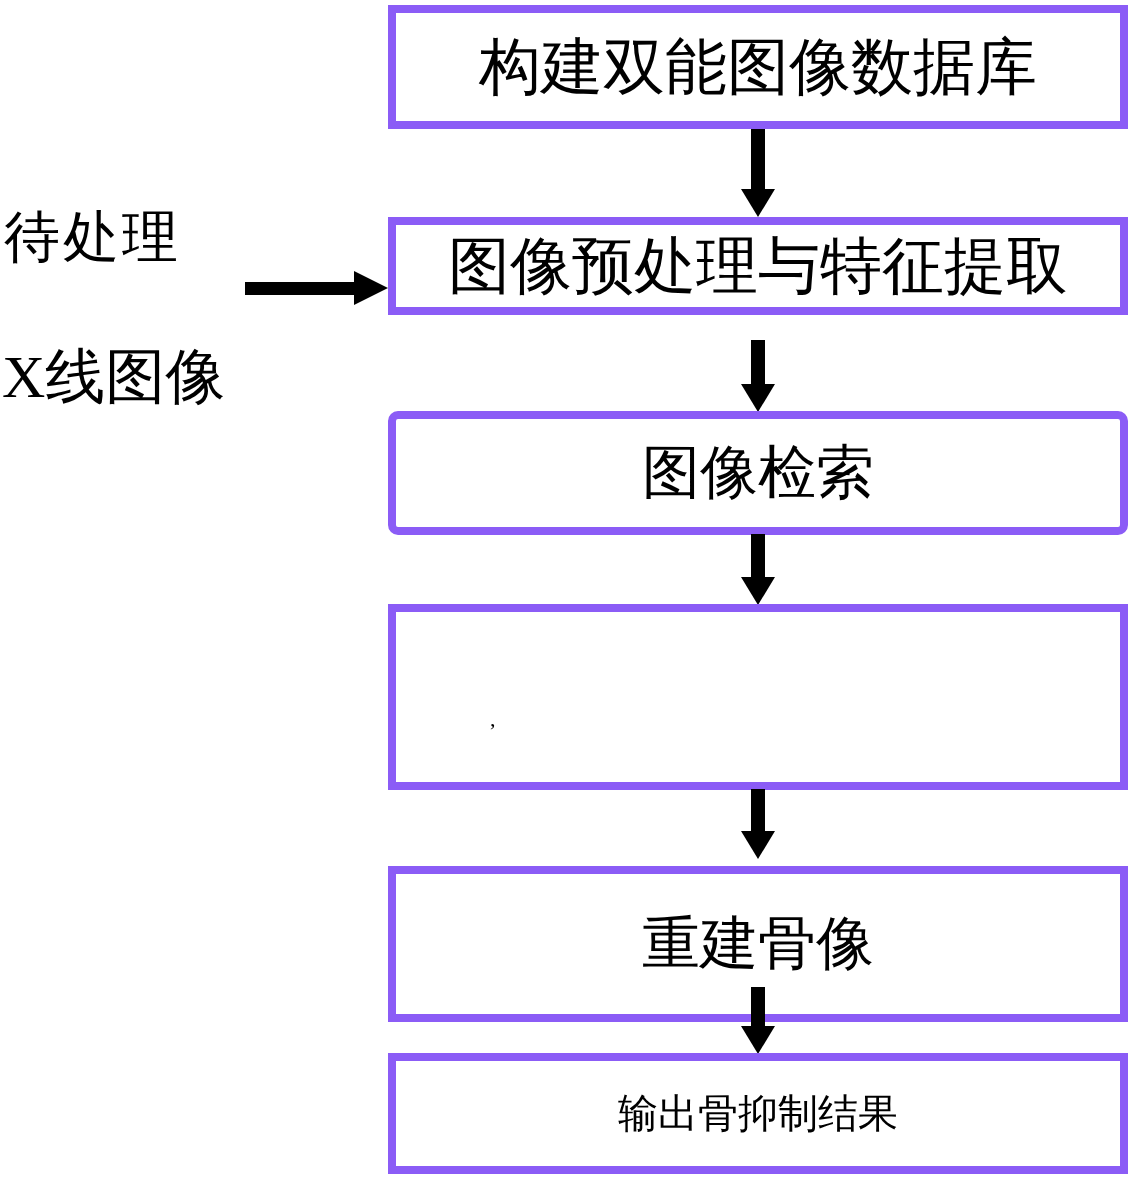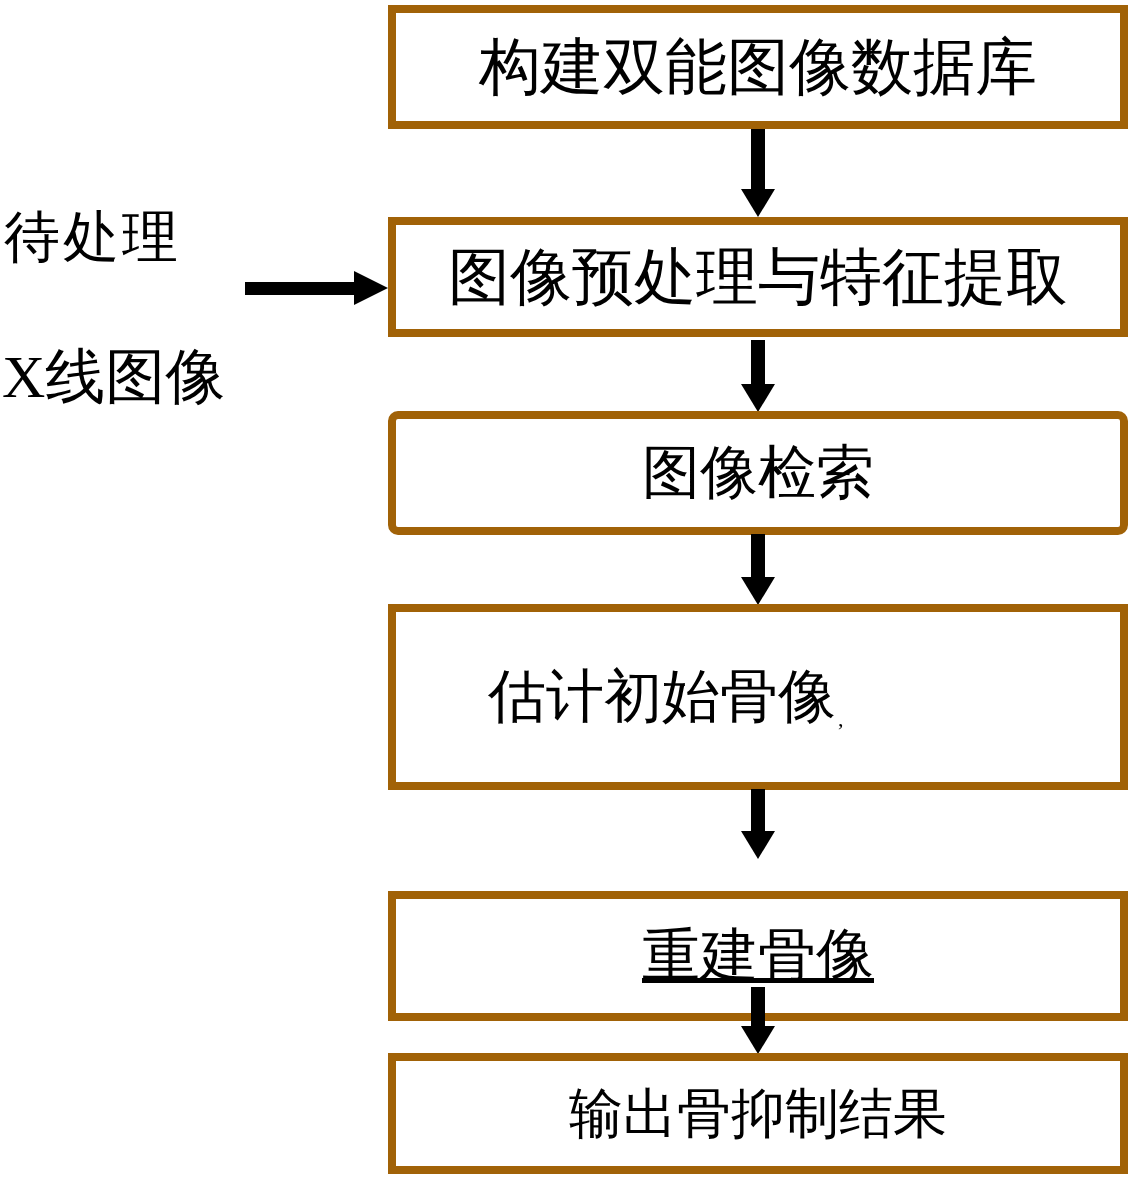--- a/index.html
+++ b/index.html
@@ -16,35 +16,35 @@
     color: #000000;
     overflow: hidden;
   }
 
   
   .box {
     position: absolute;
     left: 388px;
     width: 740px;
     box-sizing: border-box;
-    border: 8px solid #a16207;
+    border: 8px solid #8b5cf6;
     background: #ffffff;
     display: flex;
     align-items: center;
     justify-content: center;
     white-space: nowrap;
     line-height: 1;
   }
   .box1 { top: 5px;    height: 124px; font-size: 62px; }
-  .box2 { top: 217px;  height: 120px; font-size: 62px; }
+  .box2 { top: 217px;  height: 98px; font-size: 62px; }
   .box3 { top: 411px;  height: 124px; font-size: 58px; border-radius: 10px; }
   .box4 { top: 604px;  height: 186px; font-size: 58px;
           justify-content: flex-start; padding-left: 92px; }
-  .box5 { top: 891px;  height: 130px; font-size: 58px; text-decoration: underline; }
-  .box6 { top: 1053px; height: 121px; font-size: 54px; }
+  .box5 { top: 866px;  height: 156px; font-size: 58px; }
+  .box6 { top: 1053px; height: 121px; font-size: 40px; }
 
   .box .mark {
     font-size: 22px;
     line-height: 1;
     align-self: flex-end;
     margin: 0 0 52px 2px;
   }
 
   
   .v-shaft {
@@ -123,21 +123,20 @@
   <div class="v-head vh2"></div>
 
   <div class="box box3">
     <span>图像检索</span>
   </div>
 
   <div class="v-shaft vs3"></div>
   <div class="v-head vh3"></div>
 
   <div class="box box4">
-    <span>估计初始骨像</span>
     <span class="mark">,</span>
   </div>
 
   <div class="v-shaft vs4"></div>
   <div class="v-head vh4"></div>
 
   <div class="box box5">
     <span>重建骨像</span>
   </div>
 

